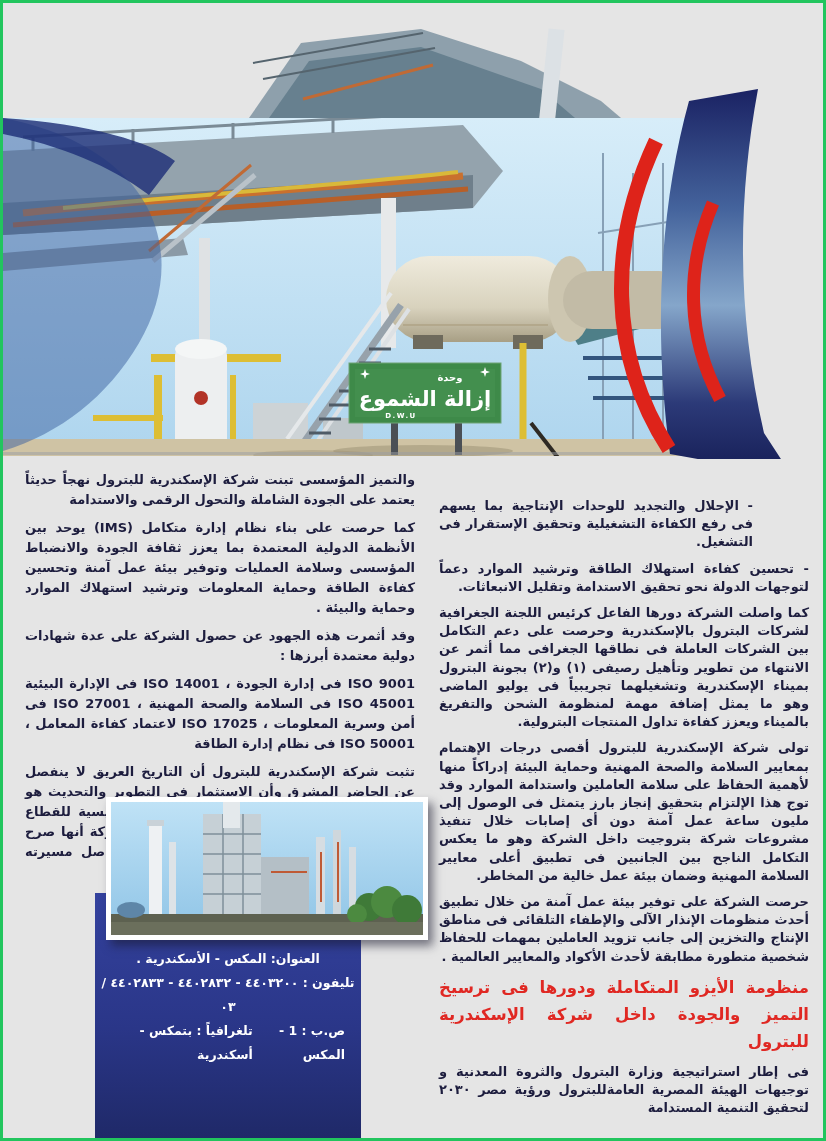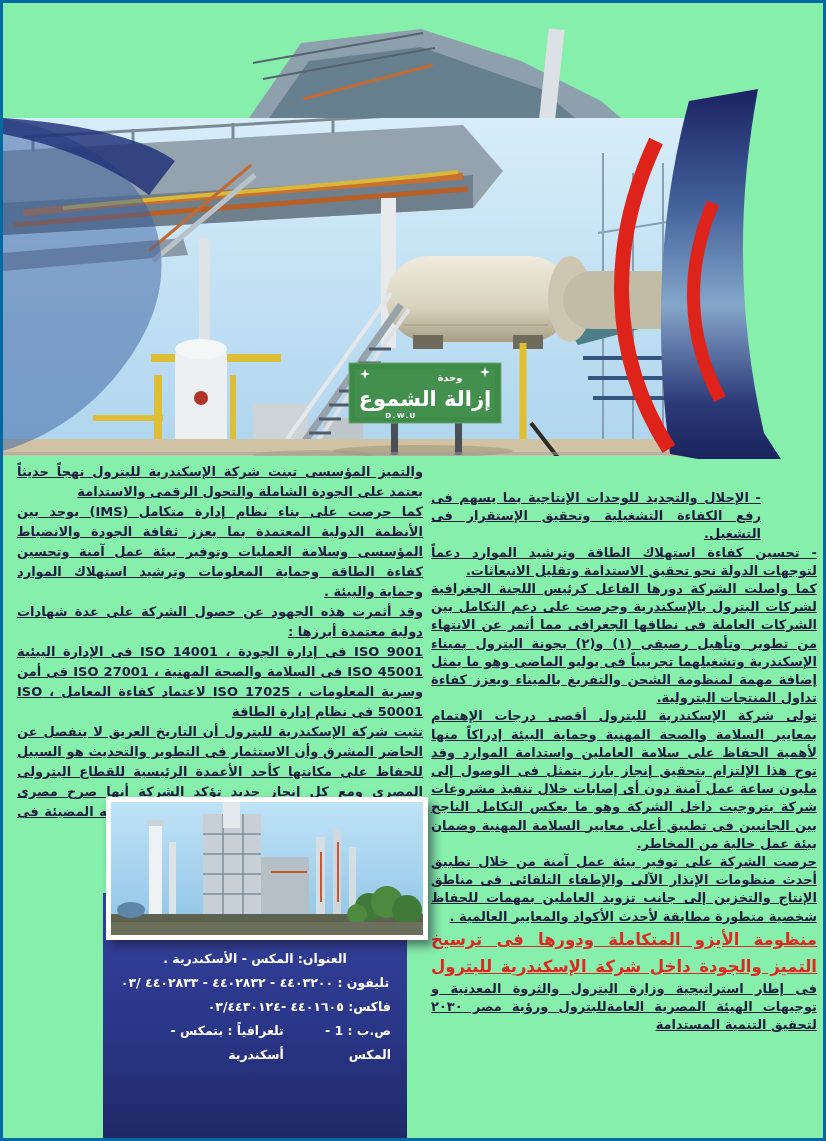--- a/index.html
+++ b/index.html
@@ -1,34 +1,34 @@
 <!DOCTYPE html>
 <html lang="ar"><head>
 <meta charset="utf-8">
 <style>
   html,body{margin:0;padding:0;background:#ffffff;}
   .page{
     width:826px;height:1141px;
     box-sizing:border-box;
-    border:3px solid #0369a1;
+    border:3px solid #22c55e;
     position:relative;
-    background:#86efac;
+    background:#e5e5e5;
     overflow:hidden;
     font-family:"DejaVu Sans","Liberation Sans",sans-serif;
   }
   .hero{position:absolute;left:0;top:0;}
   .col{position:absolute;direction:rtl;text-align:justify;color:#1d1d3e;font-weight:700;}
-  .col p{margin:0;text-decoration:underline;}
+  .col p{margin:8px;}
   .col-left{left:14px;top:459px;width:406px;font-size:13px;line-height:20px;}
   .col-right{left:428px;top:486px;width:386px;font-size:13px;line-height:18.2px;}
   .pad-ribbon{padding-right:56px;}
   .h-red{color:#e02823;font-size:14.5px;line-height:22px;margin:1px 0;}
   .h-red-lg{color:#e02823;font-size:16.5px;line-height:27px;text-align-last:justify;margin:3px 0 2px;}
   .contact-card{
-    position:absolute;left:100px;top:890px;width:304px;height:246px;
+    position:absolute;left:92px;top:890px;width:266px;height:246px;
     background:linear-gradient(180deg,#34429e 0%,#2a3688 55%,#1f2968 100%);
   }
   .contact-inner{margin-top:54px;direction:rtl;color:#ffffff;font-weight:700;font-size:12.5px;line-height:24px;}
   .c-center{text-align:center;}
   .c-row{display:flex;justify-content:space-between;padding:0 16px;}
   .photo-small{
     position:absolute;left:103px;top:794px;width:312px;height:133px;
     border:5px solid #ffffff;
     box-shadow:5px 6px 9px rgba(25,25,45,.55);
     background:#bfe2f6;
@@ -193,21 +193,20 @@
     <p>وقد أثمرت هذه الجهود عن حصول الشركة على عدة شهادات دولية معتمدة أبرزها :</p>
     <p>ISO 9001 فى إدارة الجودة ، ISO 14001 فى الإدارة البيئية ISO 45001 فى السلامة والصحة المهنية ، ISO 27001 فى أمن وسرية المعلومات ، ISO 17025 لاعتماد كفاءة المعامل ، ISO 50001 فى نظام إدارة الطاقة</p>
     <p>تثبت شركة الإسكندرية للبترول أن التاريخ العريق لا ينفصل عن الحاضر المشرق وأن الاستثمار فى التطوير والتحديث هو السبيل للحفاظ على مكانتها كأحد الأعمدة الرئيسية للقطاع البترولى المصرى ومع كل إنجاز جديد تؤكد الشركة أنها صرح مصرى عملاق يجسد روح العطاء والانتماء ويواصل مسيرته المضيئة فى خدمة الوطن .</p>
   </section>
 
   <div class="contact-card">
     <div class="contact-inner">
       <div class="c-center">العنوان: المكس - الأسكندرية .</div>
       <div class="c-center">تليفون : ٤٤٠٣٢٠٠ - ٤٤٠٢٨٣٢ - ٤٤٠٢٨٣٣ /٠٣</div>
       <div class="c-row">
-        <span>فاكس: ٤٤٠١٦٠٥ -٠٣/٤٤٣٠١٢٤</span>
       </div>
       <div class="c-row">
         <span>ص.ب : 1 - المكس</span>
         <span>تلغرافياً : بتمكس - أسكندرية</span>
       </div>
     </div>
   </div>
 
   <svg class="photo-small" viewBox="0 0 312 133" preserveAspectRatio="none">
     <defs>

